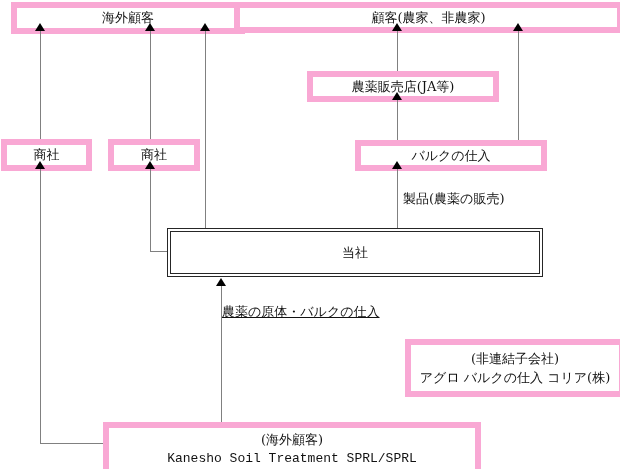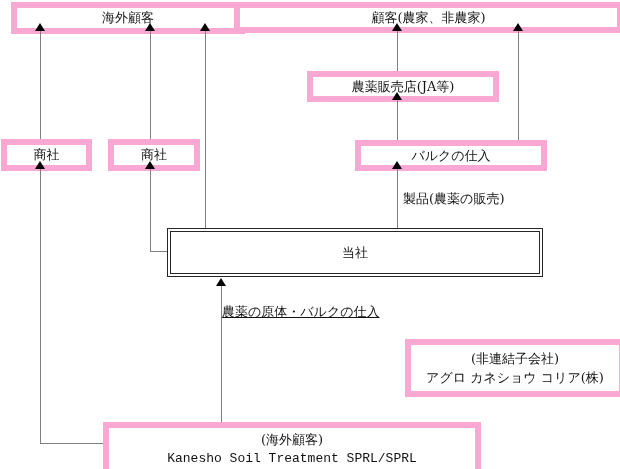--- a/index.html
+++ b/index.html
@@ -45,21 +45,21 @@
   <div class="box" style="left:108px;top:139px;width:80px;height:20px;">商社</div>
 
   <div class="box" style="left:355px;top:140px;width:180px;height:19px;">バルクの仕入</div>
 
   <div class="dbl-outer" style="left:167px;top:228px;width:374px;height:47px;">
     <div class="dbl-inner">当社</div>
   </div>
 
   <div class="box box2line" style="left:405px;top:339px;width:208px;height:46px;">
     <div>(非連結子会社)</div>
-    <div>アグロ カネショウ コリア(株)</div>
+    <div>アグロ バルクの仕入 コリア(株)</div>
   </div>
 
   <div class="box box2line" style="left:103px;top:422px;width:366px;height:41px;">
     <div>(海外顧客)</div>
     <div class="mono">Kanesho Soil Treatment SPRL/SPRL</div>
   </div>
 
   <div class="arrow-up" style="left:35px;top:23px;"></div>
   <div class="vline" style="left:40px;top:31px;height:108px;"></div>
 

